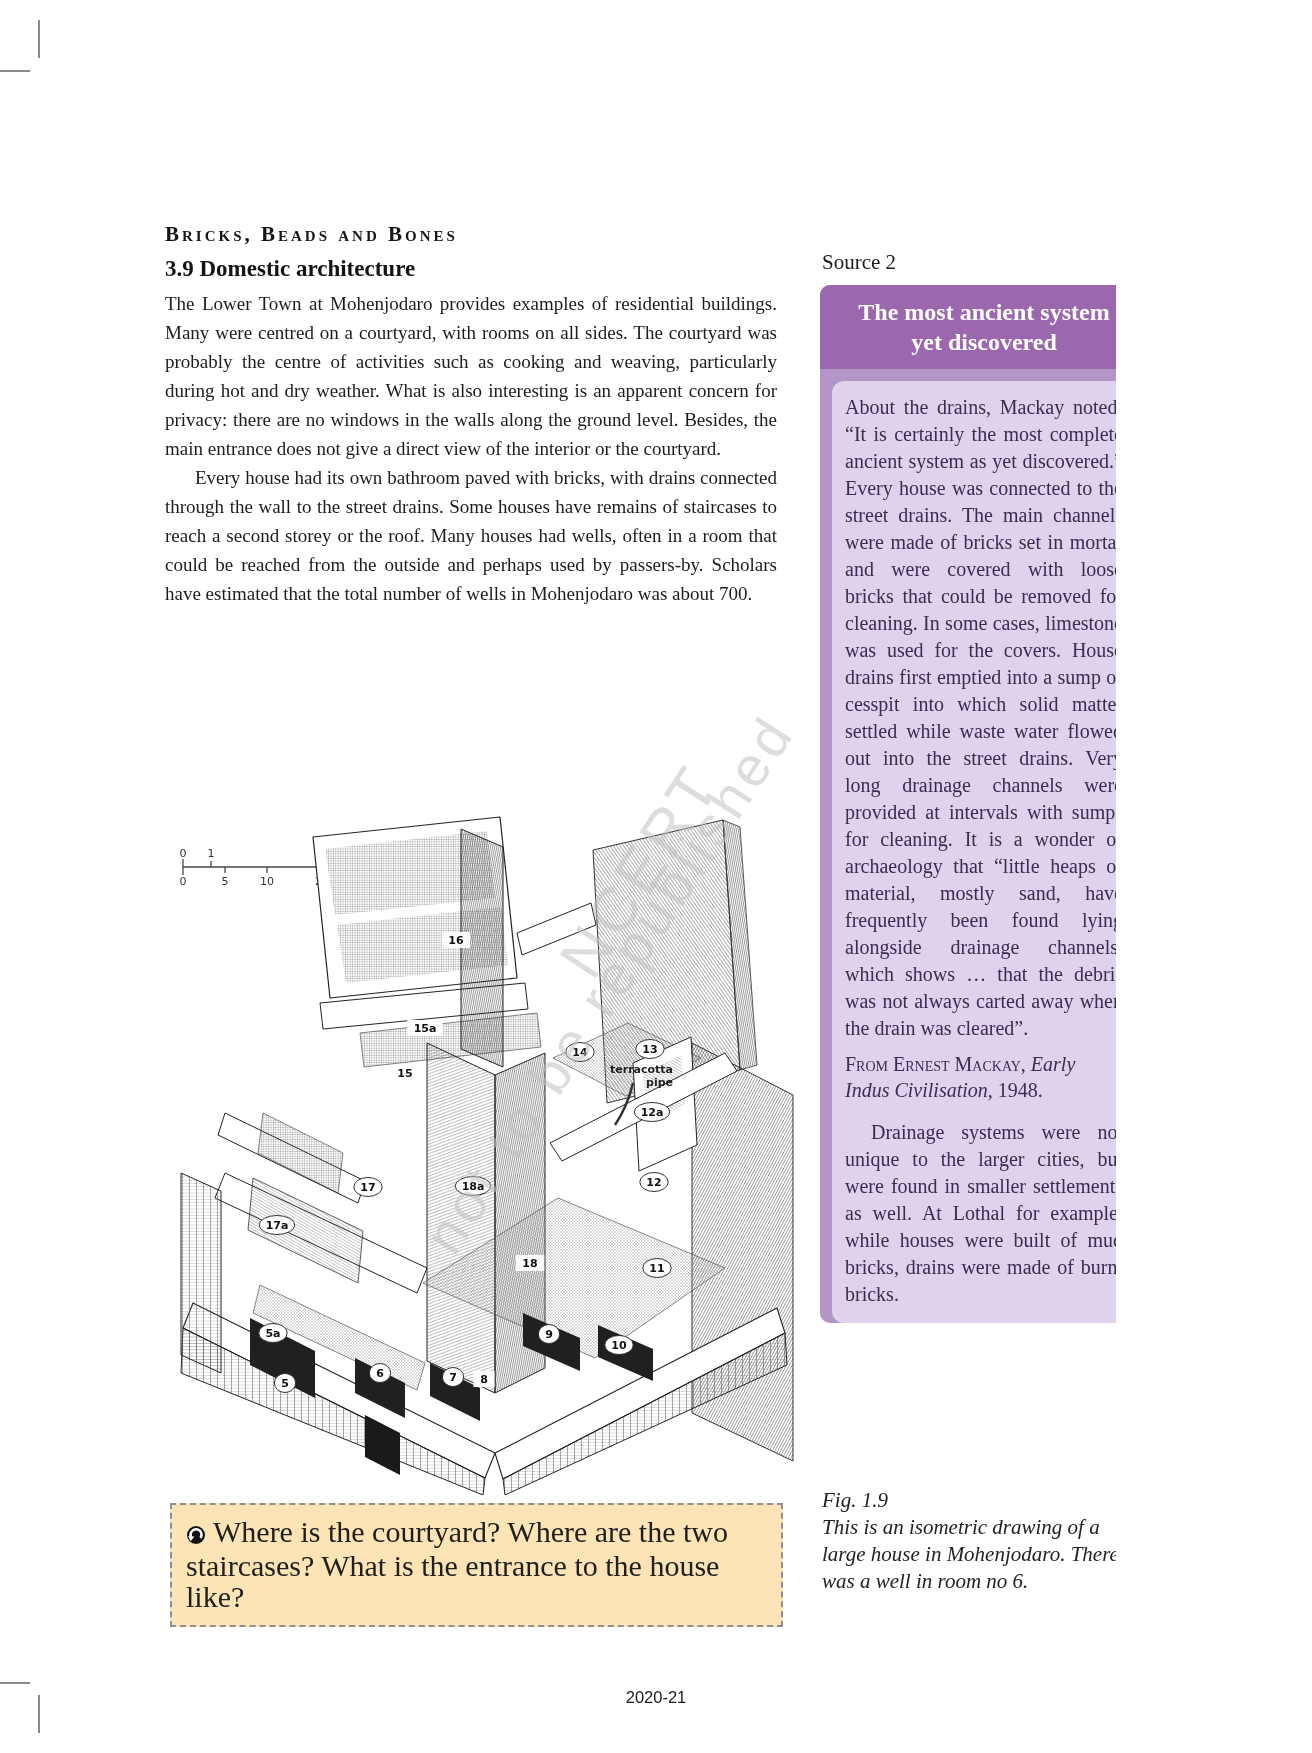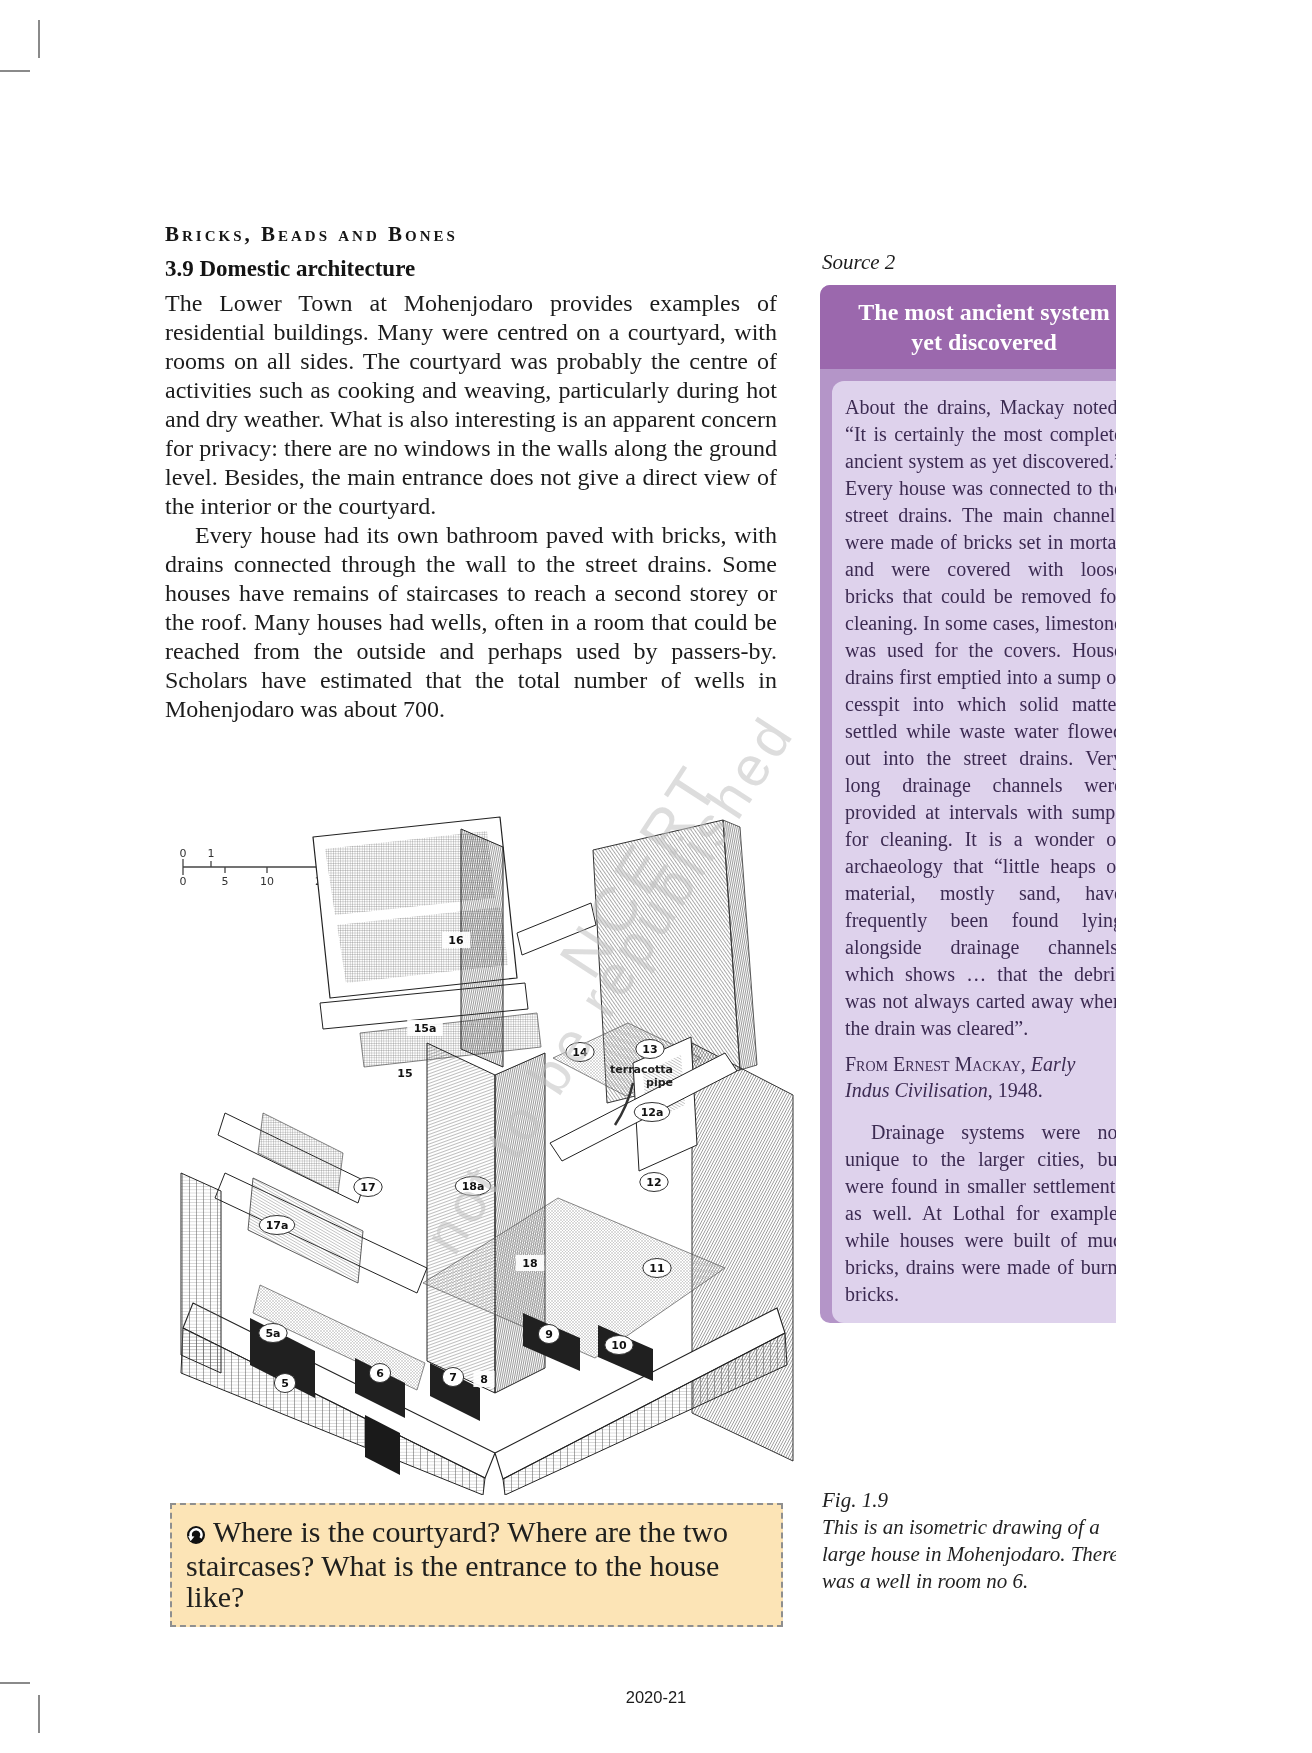--- a/index.html
+++ b/index.html
@@ -11,39 +11,39 @@
 
   
   #running-header{position:absolute;left:165px;top:222px;width:982px;display:flex;
                   justify-content:space-between;align-items:baseline;}
   .chapter-title{font-variant:small-caps;font-size:21px;letter-spacing:3px;font-weight:600;color:#161616;}
   .page-num{font-weight:bold;font-size:21px;color:#111;}
 
   
   #left-col{position:absolute;left:165px;top:256px;width:612px;}
   .section-heading{font-size:23px;font-weight:bold;margin:0 0 7px 0;color:#141414;}
-  .para{font-size:24px;line-height:29px;text-align:justify;margin:0;color:#1c1c1c;}
+  .para{font-size:19px;line-height:29px;text-align:justify;margin:0;color:#1c1c1c;}
   .para.indent{text-indent:30px;}
 
   
   #figure{position:absolute;left:165px;top:815px;width:630px;height:680px;}
   #figure svg{display:block;width:100%;height:100%;}
   .room-num{font-family:"DejaVu Sans",sans-serif;font-size:11px;font-weight:bold;fill:#111;}
   .pipe-label{font-family:"DejaVu Sans",sans-serif;font-size:11px;font-weight:bold;fill:#222;}
   .scale-num{font-family:"DejaVu Sans",sans-serif;font-size:11px;fill:#333;}
 
   
   #question-box{position:absolute;left:170px;top:1503px;width:613px;box-sizing:border-box;
                 background:#fce4b6;border:2px dashed #8f8f8f;padding:11px 4px 13px 14px;
                 font-size:30px;line-height:31px;color:#20201e;}
   #question-box .q-icon{display:inline-block;vertical-align:-3px;margin-right:7px;}
 
   
   #right-col{position:absolute;left:820px;top:250px;width:328px;}
-  .source-label{font-style:italic;font-size:21px;color:#1c1c1c;margin:0 0 10px 2px;}
+  .source-label{font-size:21px;color:#1c1c1c;margin:0 0 10px 2px;}
   .source-box{background:#b495c8;border-radius:10px;}
   .sb-title{background:#9b68ad;border-radius:10px 10px 0 0;padding:12px 30px;
             color:#ffffff;font-weight:bold;font-size:24px;line-height:30px;text-align:center;}
   .sb-panel{margin:12px;background:#ded2ec;border-radius:12px;padding:13px 13px 15px;
             color:#3c2b52;font-size:20px;line-height:27px;text-align:justify;}
   .sb-attr{margin-top:9px;text-align:left;line-height:26px;}
   .smallcaps{font-variant:small-caps;}
   .ital{font-style:italic;}
   .sb-para2{margin-top:16px;text-indent:26px;}
 

